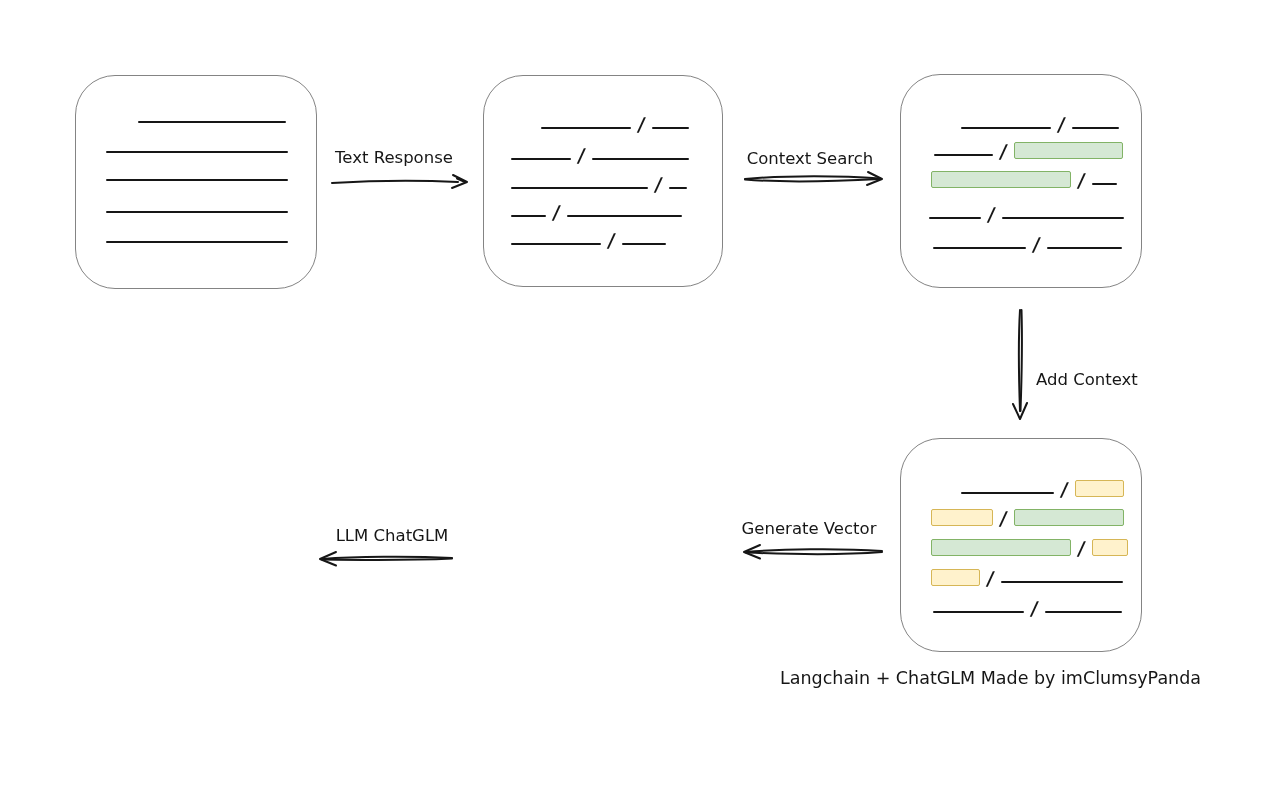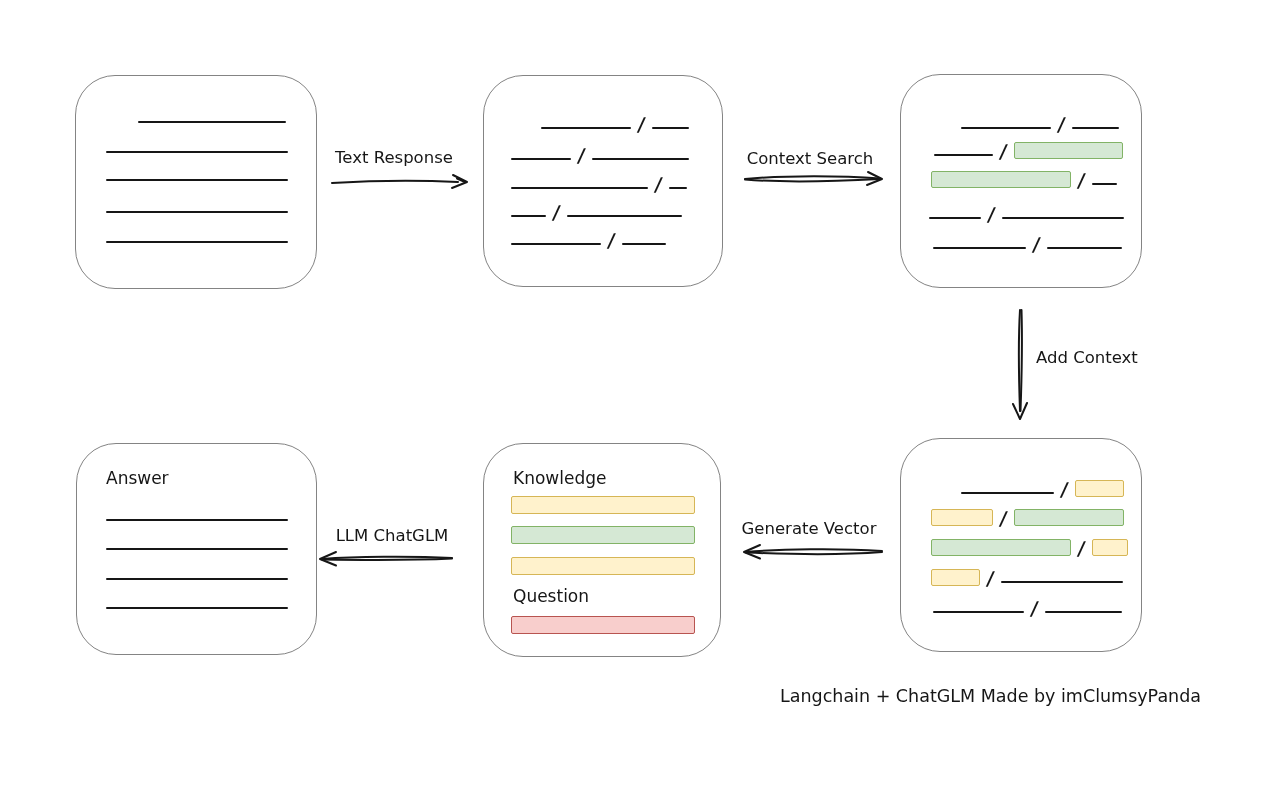--- a/index.html
+++ b/index.html
@@ -132,21 +132,21 @@
       <span class="sl">/</span>
       <i class="ln" style="width:75px"></i>
     </div>
   </div>
 
   <svg class="arrow" style="left:1008px;top:308px;" width="26" height="114" viewBox="0 0 26 114">
     <path d="M12 2 C 10 35, 11 75, 12 103"></path>
     <path d="M13.5 2 C 14.5 35, 13.5 75, 12.5 103"></path>
     <path d="M5 96 L 12 111 L 19 95"></path>
   </svg>
-  <div class="lbl" style="left:1036px;top:348px;text-align:center;">Add Context</div>
+  <div class="lbl" style="left:1036px;top:370px;text-align:center;">Add Context</div>
 
   <div class="box" style="left:900px;top:438px;width:240px;height:212px;">
     <div class="row" style="left:60px;top:38px;">
       <i class="ln" style="width:93px"></i>
       <span class="sl">/</span>
       <i class="chip yellow" style="width:47px"></i>
     </div>
     <div class="row" style="left:30px;top:67px;">
       <i class="chip yellow" style="width:60px"></i>
       <span class="sl">/</span>
@@ -169,39 +169,24 @@
     </div>
   </div>
 
   <div class="lbl" style="left:731px;top:519px;width:156px;">Generate Vector</div>
   <svg class="arrow" style="left:737px;top:539px;" width="148" height="26" viewBox="0 0 148 26">
     <path d="M145 12 C 100 9, 45 10, 9 13"></path>
     <path d="M145 13 C 100 16.5, 45 15, 9 13.5"></path>
     <path d="M23 6 L 7 13 L 23 19.5"></path>
   </svg>
 
-  <div class="box" style="left:483px;top:443px;width:236px;height:212px;">
-    <div class="title" style="left:29px;top:24px;">Knowledge</div>
-    <div class="bar yellow" style="left:27px;top:52px;"></div>
-    <div class="bar green" style="left:27px;top:82px;"></div>
-    <div class="bar yellow" style="left:27px;top:113px;"></div>
-    <div class="title" style="left:29px;top:142px;">Question</div>
-    <div class="bar red" style="left:27px;top:172px;"></div>
-  </div>
 
   <div class="lbl" style="left:322px;top:526px;width:140px;">LLM ChatGLM</div>
   <svg class="arrow" style="left:315px;top:546px;" width="140" height="26" viewBox="0 0 140 26">
     <path d="M137 12 C 95 10, 40 10.5, 7 13"></path>
     <path d="M137 12.5 C 95 14.5, 40 14, 7 13.5"></path>
     <path d="M21 6 L 5 13 L 21 19.5"></path>
   </svg>
 
-  <div class="box" style="left:76px;top:443px;width:239px;height:210px;">
-    <div class="title" style="left:29px;top:24px;">Answer</div>
-    <div class="doc-line" style="left:29px;top:75px;width:182px;"></div>
-    <div class="doc-line" style="left:29px;top:104px;width:182px;"></div>
-    <div class="doc-line" style="left:29px;top:134px;width:182px;"></div>
-    <div class="doc-line" style="left:29px;top:163px;width:182px;"></div>
-  </div>
 
-  <div class="caption" style="left:780px;top:686px;width:400px;">Langchain + ChatGLM Made by imClumsyPanda</div>
+  <div class="caption" style="left:780px;top:668px;width:400px;">Langchain + ChatGLM Made by imClumsyPanda</div>
 
 </div>
 
 </body></html>

